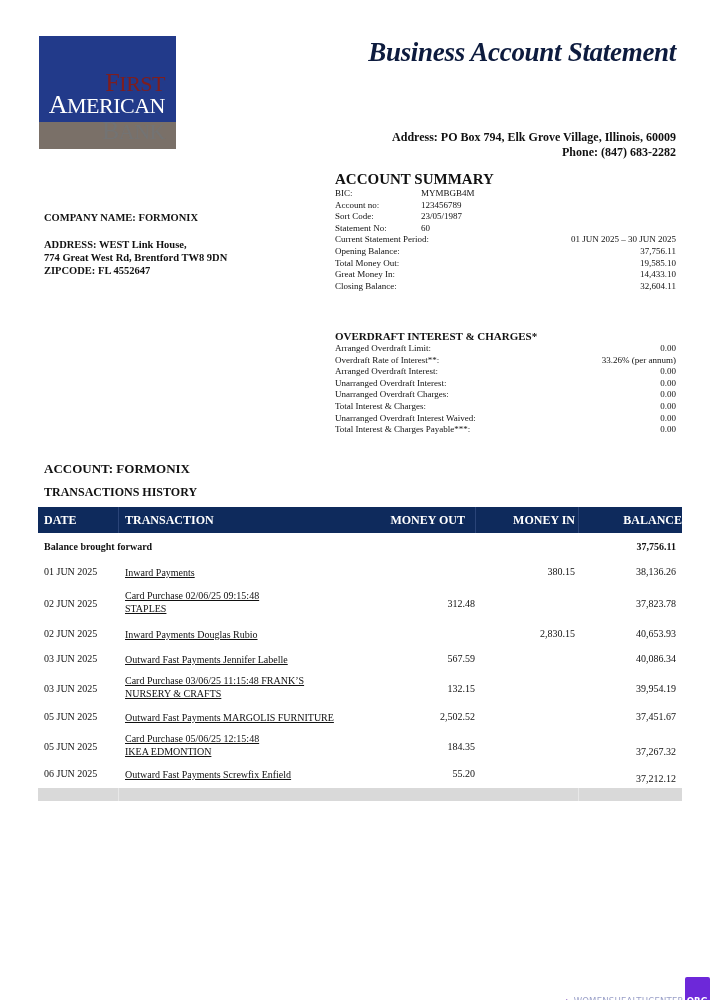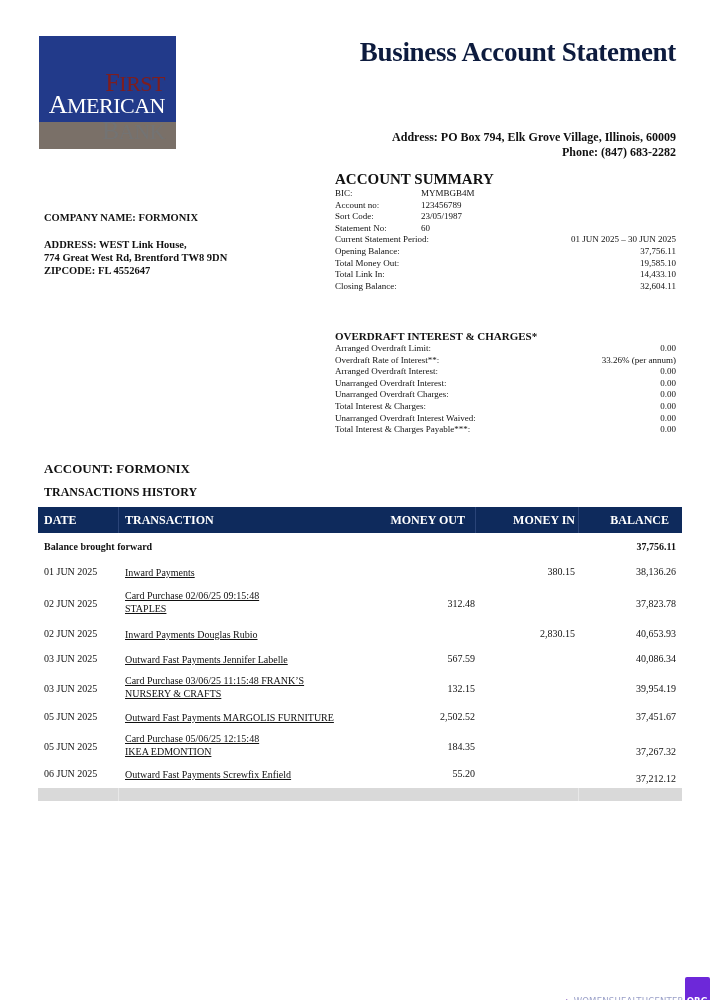--- a/index.html
+++ b/index.html
@@ -9,21 +9,21 @@
   
   .logo { position:absolute; left:39px; top:36px; width:137px; height:113px; }
   .logo .top { position:absolute; left:0; top:0; width:137px; height:86px; background:#223a8a; }
   .logo .bottom { position:absolute; left:0; top:86px; width:137px; height:27px; background:#7a7068; }
   .logo .w1 { position:absolute; right:11px; top:36px; color:#7f1d1d; font-size:22px; line-height:22px; letter-spacing:-0.5px; }
   .logo .w2 { position:absolute; right:11px; top:57px; color:#fff; font-size:22px; line-height:24px; letter-spacing:-0.5px; }
   .logo .w3 { position:absolute; right:11px; top:83px; color:#737373; font-size:22px; line-height:24px; letter-spacing:-0.5px; }
   .logo .cap { font-size:26px; }
 
   
-  .title { position:absolute; right:44px; top:37px; font-size:27px; font-weight:bold; color:#0d1b3e; letter-spacing:-0.3px; }
+  .title { position:absolute; right:44px; top:37px; font-size:27px; font-weight:bold; color:#0d1b3e; letter-spacing:-0.3px;font-style:italic; }
   .bank-addr { position:absolute; right:44px; top:130px; font-size:12px; font-weight:bold; text-align:right; line-height:15px; }
 
   
   .company { position:absolute; left:44px; top:211px; font-size:10.5px; font-weight:bold; line-height:13px; }
   .company .gap { height:14px; }
 
   
   .summary { position:absolute; left:335px; top:171px; width:341px; }
   .summary h2 { margin:0; font-size:15px; font-weight:bold; line-height:17px; }
   .kv { font-size:9px; line-height:11.6px; position:relative; height:11.6px; }
@@ -107,21 +107,21 @@
     </div>
   <div class="kv">
       <span class="k">Opening Balance:</span>
       <span class="vr">37,756.11</span>
     </div>
   <div class="kv">
       <span class="k">Total Money Out:</span>
       <span class="vr">19,585.10</span>
     </div>
   <div class="kv">
-      <span class="k">Total Link In:</span>
+      <span class="k">Great Money In:</span>
       <span class="vr">14,433.10</span>
     </div>
   <div class="kv">
       <span class="k">Closing Balance:</span>
       <span class="vr">32,604.11</span>
     </div>
 </div>
 
 <div class="overdraft">
   <h3>OVERDRAFT INTEREST &amp; CHARGES*</h3>
@@ -164,21 +164,21 @@
 
 <div class="table">
   <div class="thead">
     <span style="left:6px">DATE</span>
     <div class="sep" style="left:80px"></div>
     <span style="left:87px">TRANSACTION</span>
     <div class="sep" style="left:437px"></div>
     <span style="right:217px">MONEY OUT</span>
     <div class="sep" style="left:540px"></div>
     <span style="right:107px">MONEY IN</span>
-    <span style="right:13px">BALANCE</span>
+    <span style="right:0">BALANCE</span>
   </div>
 
   <div class="row bf" style="height:27px">
     <span class="c-date" style="top:8px">Balance brought forward</span>
     <span class="c-bal" style="top:8px">37,756.11</span>
   </div>
 
   <div class="row" style="height:25px">
     <span class="c-date" style="top:6px">01 JUN 2025</span>
     <span class="c-desc" style="top:6px">Inward Payments</span>

